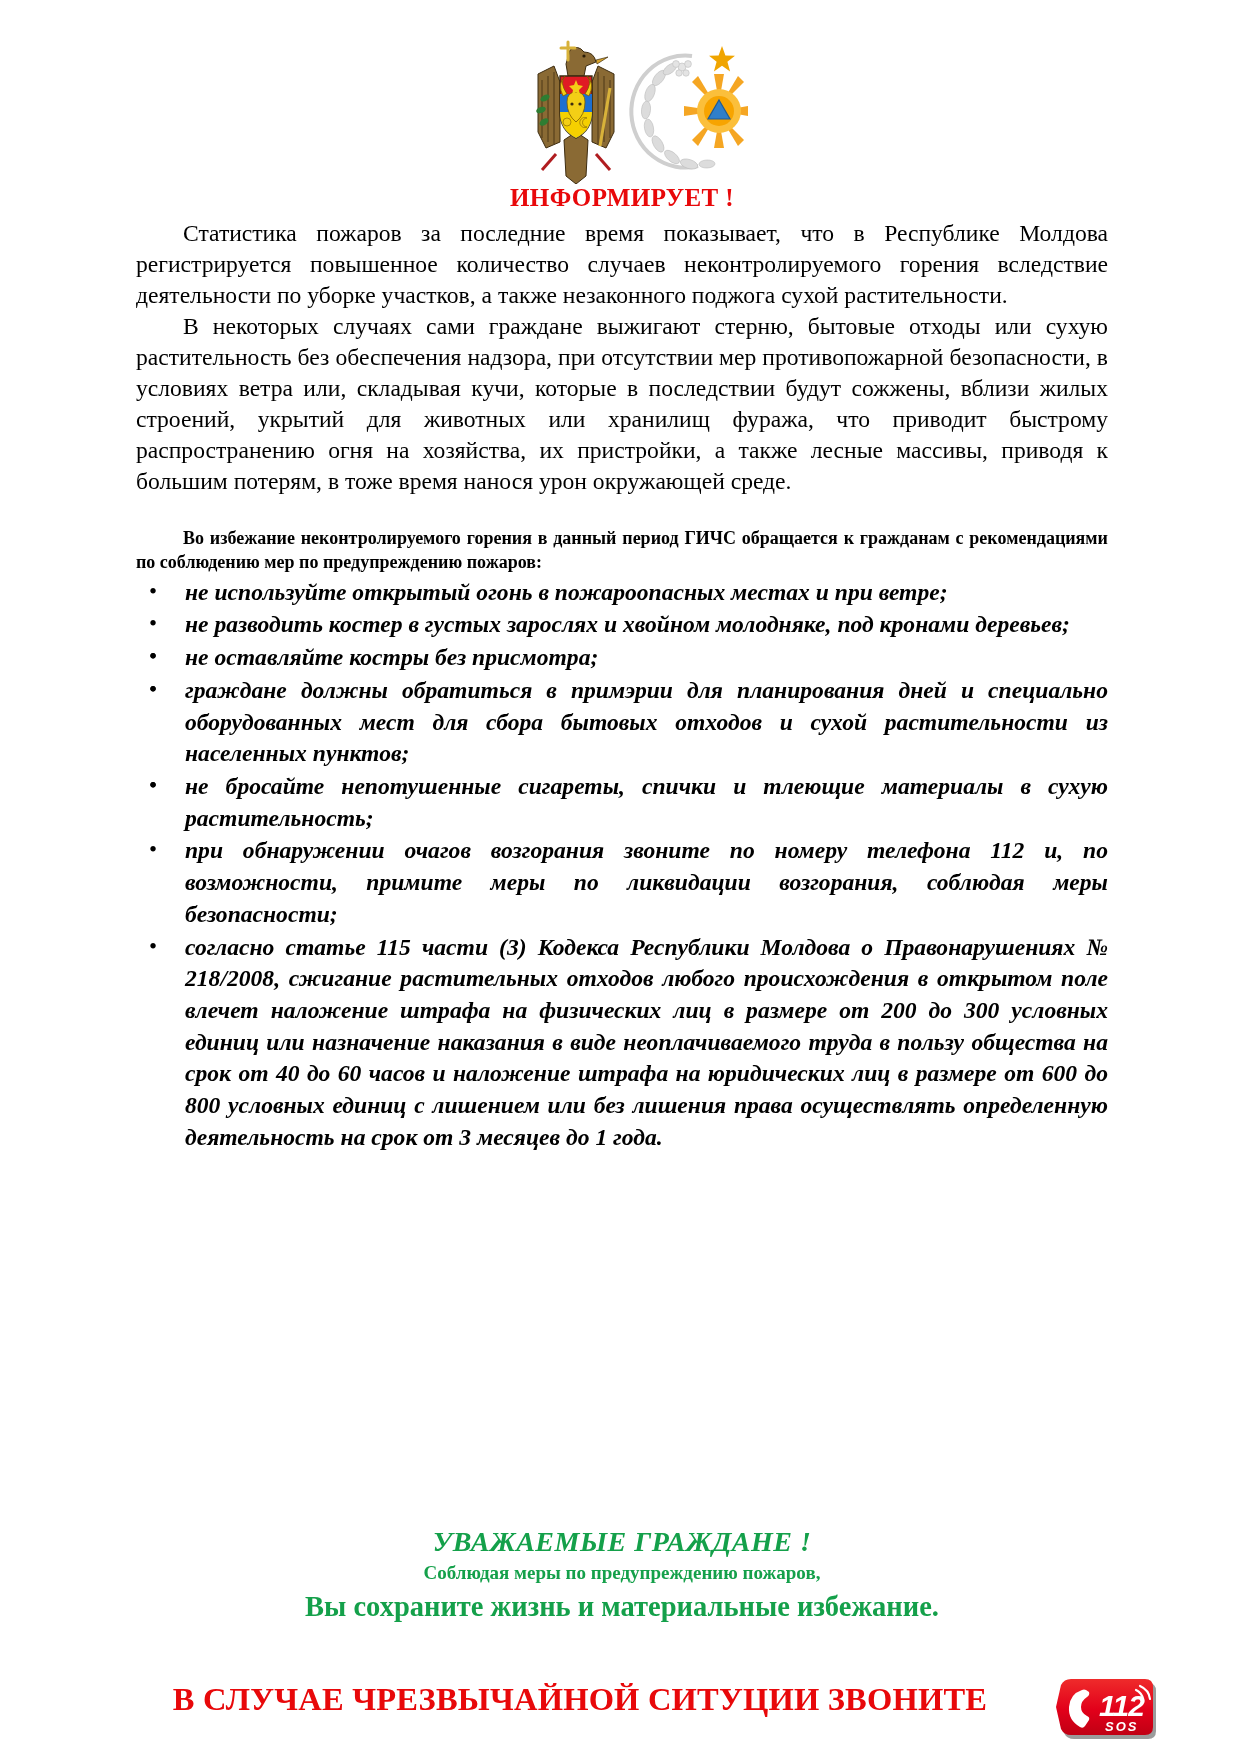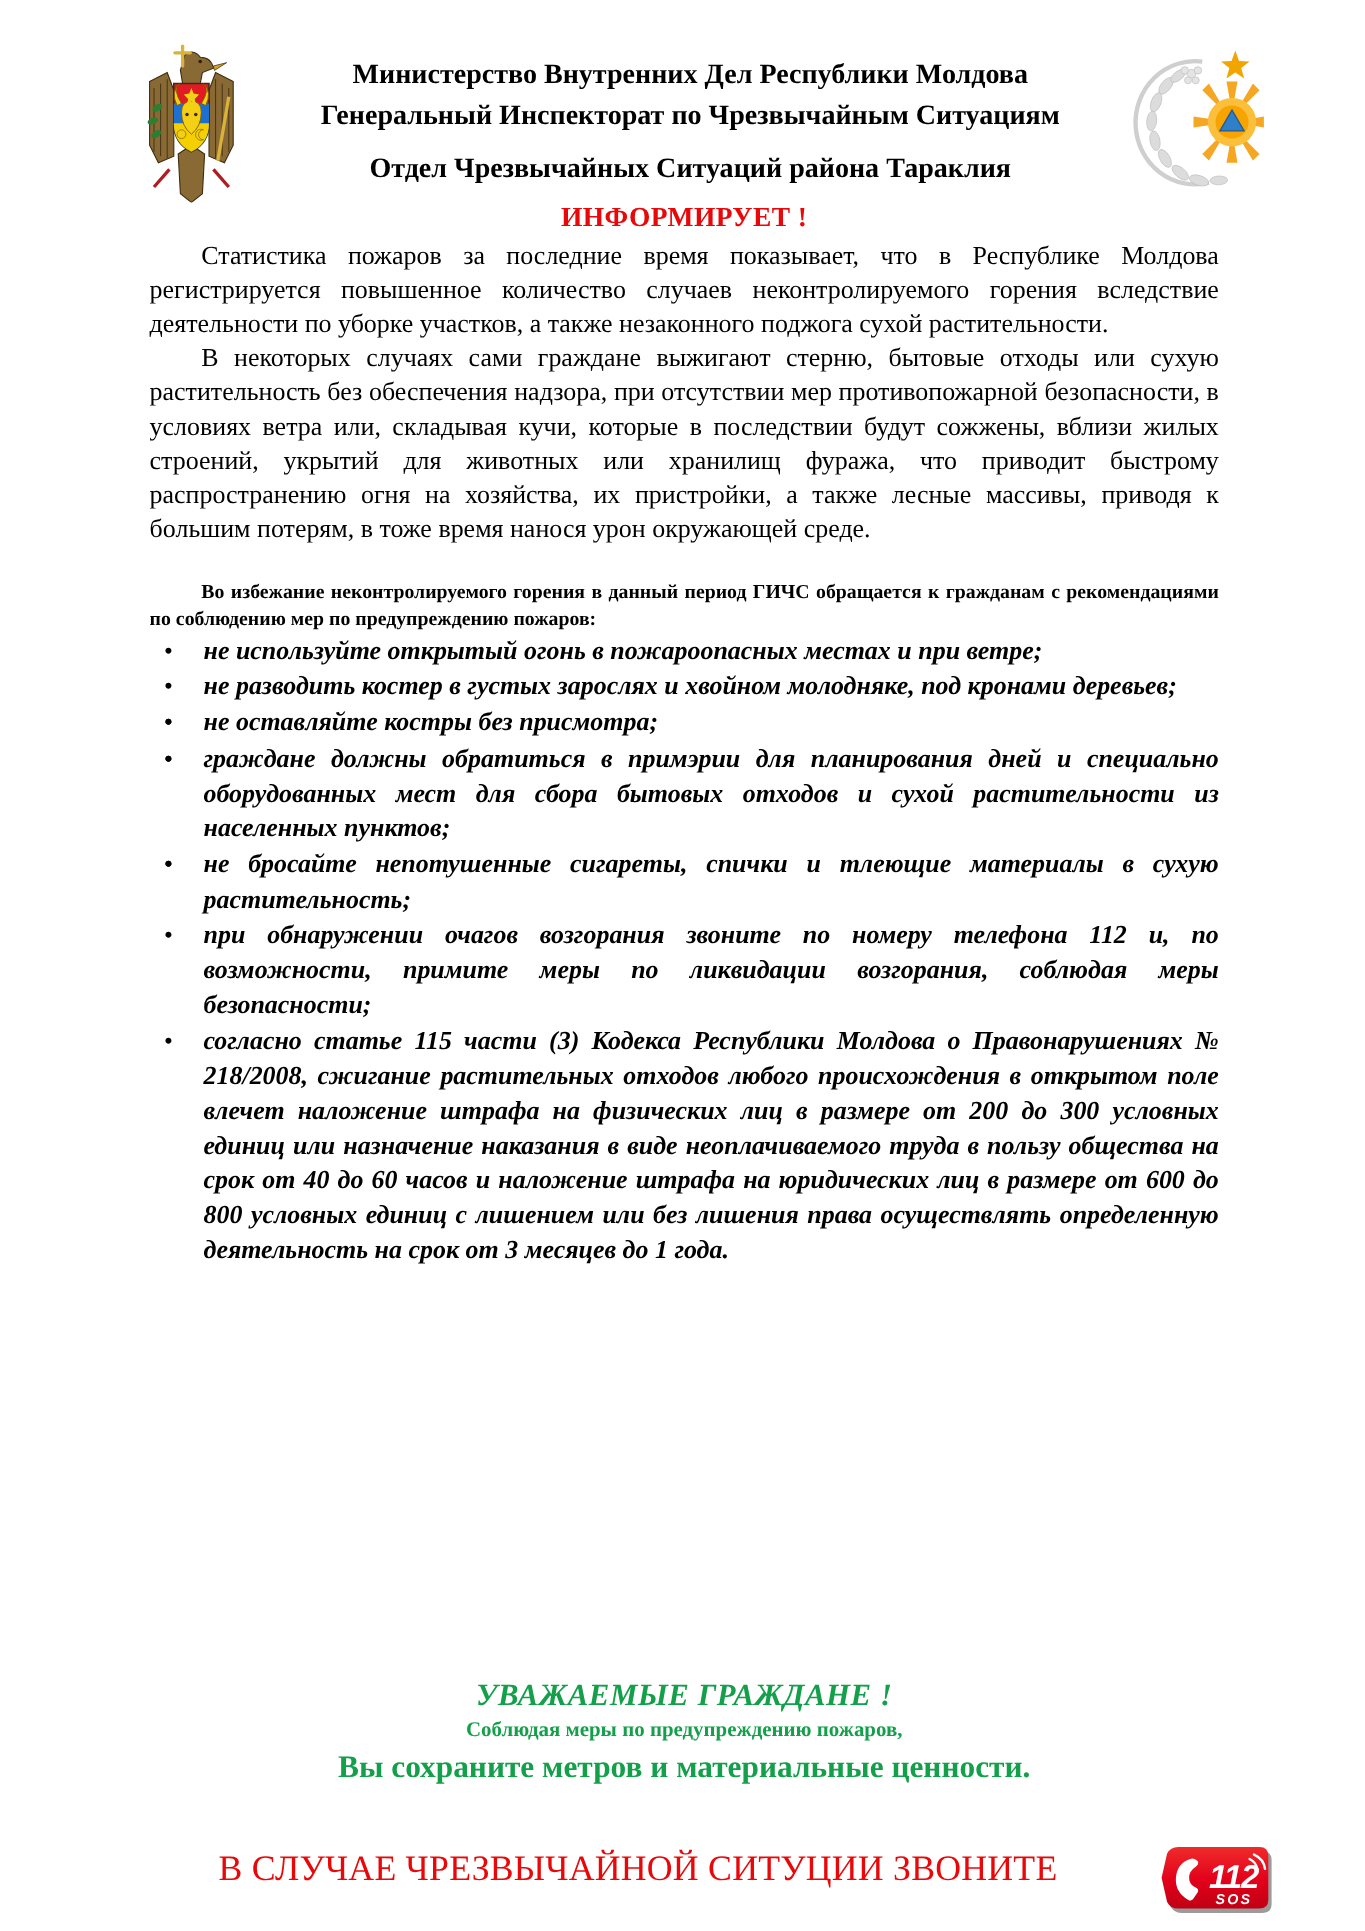--- a/index.html
+++ b/index.html
@@ -162,21 +162,21 @@
     width: 1241px;
     height: 76px;
   }
   .footer-text {
     position: absolute;
     left: 130px;
     top: 8px;
     width: 900px;
     text-align: center;
     color: #e8080a;
-    font-weight: normal;
+    font-weight: bold;
     font-size: 32.5px;
     line-height: 1.2;
     letter-spacing: 0.2px;
     white-space: nowrap;
   }
   .logo112 {
     position: absolute;
     left: 1052px;
     top: 2px;
     width: 106px;
@@ -242,25 +242,20 @@
         <circle cx="43" cy="86" r="4" fill="#f3cf16" stroke="#7a5a00" stroke-width="0.6"></circle>
         <path d="M63 82 a5 5 0 1 0 0 9 a4 4 0 1 1 0 -9 z" fill="#f3cf16" stroke="#7a5a00" stroke-width="0.6"></path>
 
         <g stroke="#b01d20" stroke-width="3">
           <line x1="32" y1="118" x2="18" y2="134"></line>
           <line x1="72" y1="118" x2="86" y2="134"></line>
         </g>
       </svg>
     </span>
 
-    <div class="header-titles">
-      <div class="line l1">Министерство Внутренних Дел Республики Молдова</div>
-      <div class="line l2">Генеральный Инспекторат по Чрезвычайным Ситуациям</div>
-      <div class="line l3">Отдел Чрезвычайных Ситуаций района Тараклия</div>
-    </div>
 
     <span class="crest-right">
       <svg viewBox="0 0 120 140" width="120" height="140" xmlns="http://www.w3.org/2000/svg">
 
         <g fill="none" stroke="#cfcfcf" stroke-width="4">
           <path d="M64 16 a54 56 0 1 0 6 110"></path>
         </g>
         <g fill="#dcdcdc" stroke="#bdbdbd" stroke-width="0.6">
           <ellipse cx="31" cy="38" rx="9" ry="4.5" transform="rotate(-52 31 38)"></ellipse>
           <ellipse cx="22" cy="53" rx="9" ry="4.5" transform="rotate(-70 22 53)"></ellipse>
@@ -347,21 +342,21 @@
       <li>
         <span class="bullet">•</span>
         <span>согласно статье 115 части (3) Кодекса Республики Молдова о Правонарушениях № 218/2008, сжигание растительных отходов любого происхождения в открытом поле влечет наложение штрафа на физических лиц в размере от 200 до 300 условных единиц или назначение наказания в виде неоплачиваемого труда в пользу общества на срок от 40 до 60 часов и наложение штрафа на юридических лиц в размере от 600 до 800 условных единиц с лишением или без лишения права осуществлять определенную деятельность на срок от 3 месяцев до 1 года.</span>
       </li>
     </ul>
   </div>
 
   <div class="closing">
     <div class="c1">УВАЖАЕМЫЕ ГРАЖДАНЕ !</div>
     <div class="c2">Соблюдая меры по предупреждению пожаров,</div>
-    <div class="c3">Вы сохраните метров и материальные ценности.</div>
+    <div class="c3">Вы сохраните жизнь и материальные избежание.</div>
   </div>
 
   <div class="footer">
     <div class="footer-text">В СЛУЧАЕ ЧРЕЗВЫЧАЙНОЙ СИТУЦИИ ЗВОНИТЕ</div>
 
     <span class="logo112">
       <svg viewBox="0 0 106 68" width="106" height="68" xmlns="http://www.w3.org/2000/svg">
         <defs>
           <linearGradient id="redg" x1="0" y1="0" x2="0" y2="1">
             <stop offset="0%" stop-color="#ef2b2b"></stop>

